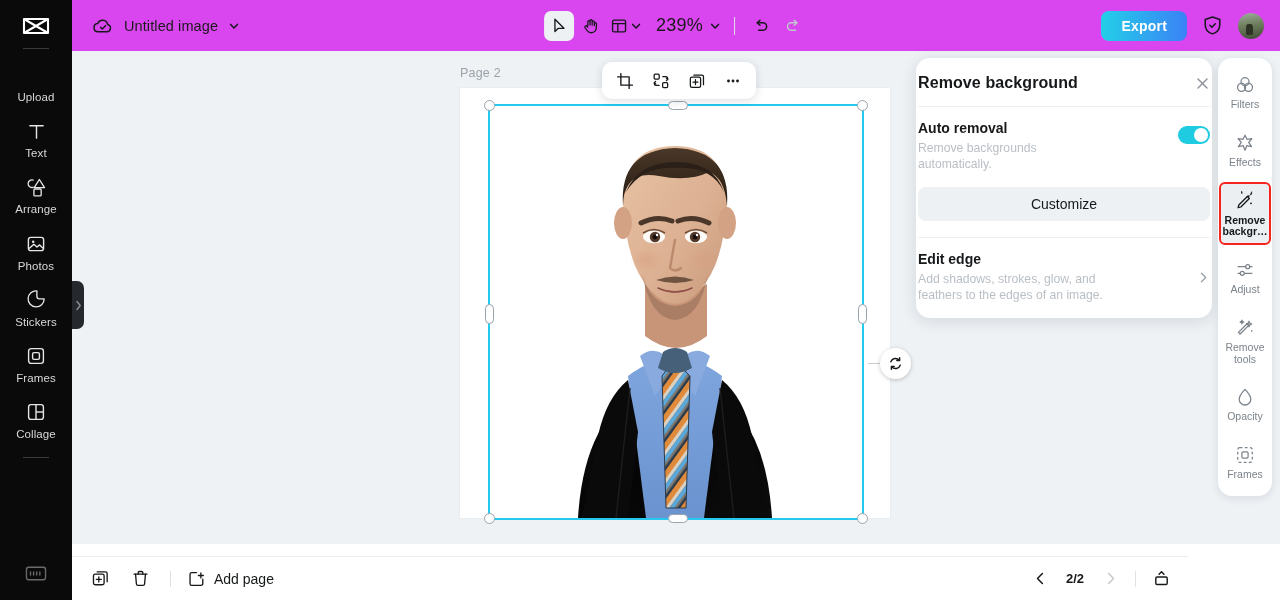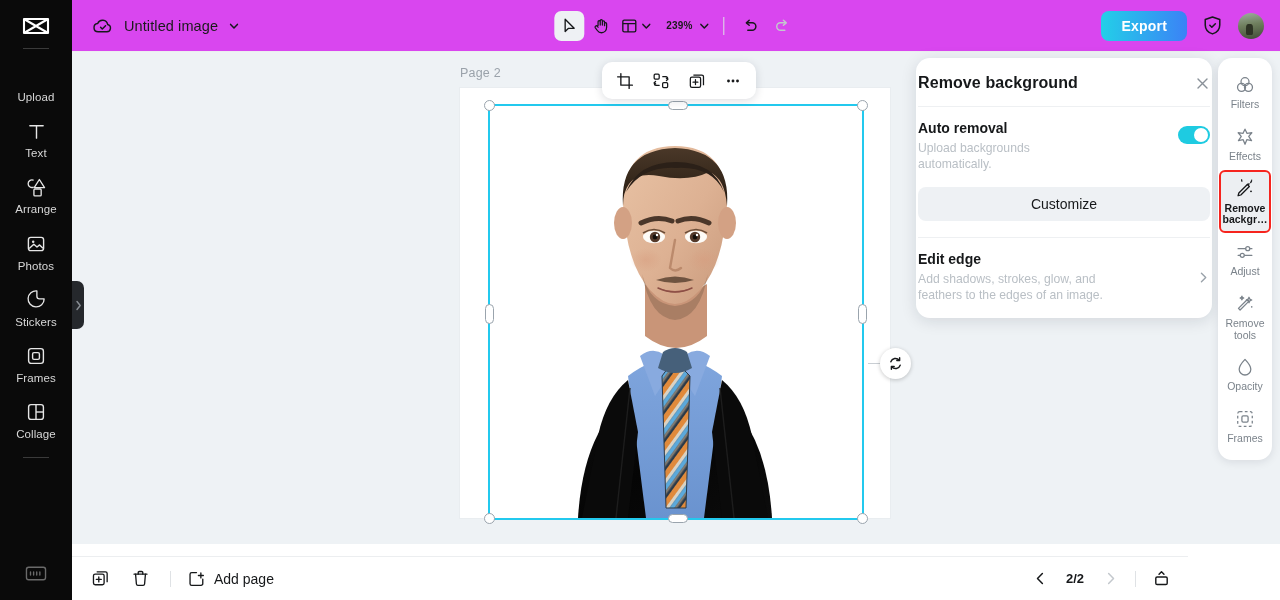--- a/index.html
+++ b/index.html
@@ -56,21 +56,21 @@
     position: absolute; left: 50%; transform: translateX(-50%);
     display: flex; align-items: center; gap: 2px;
   }
   .tool-btn {
     width: 30px; height: 30px; border-radius: 7px;
     display:flex; align-items:center; justify-content:center; cursor:pointer;
     background: transparent; border: none;
   }
   .tool-btn.active { background: #eef1f4; }
   .tool-combo { display:flex; align-items:center; gap:2px; padding: 0 2px; cursor:pointer; }
-  .zoom-val { font-size: 10px; color: #1a1a1a; font-weight: 700; letter-spacing:.2px; }
+  .zoom-val { font-size: 18px; color: #1a1a1a; font-weight: 400; letter-spacing:.2px; }
   .tb-sep { width:1px; height:18px; background:#dfe2e5; margin: 0 9px; }
   .tb-right {
     position: absolute; right: 16px; display:flex; align-items:center; gap: 15px;
   }
   .export-btn {
     height: 30px; padding: 0 20px; border-radius: 8px; border: none;
     background: linear-gradient(90deg, #23cfe8 0%, #3b82f6 100%);
     color: #fff; font-size: 14px; font-weight: 700; letter-spacing: .2px;
     cursor: pointer; font-family: "Liberation Sans", sans-serif;
   }
@@ -160,21 +160,21 @@
     background:#eef1f4; color:#16181a; font-size:14px; cursor:pointer;
     font-family:"Liberation Sans", sans-serif;
   }
   .rb-edge { display:flex; align-items:center; justify-content:space-between; gap:8px; }
 
   
   .right-rail {
     position:absolute; right: 8px; top: 58px; width: 54px;
     background:#fff; border-radius: 14px; box-shadow: 0 2px 10px rgba(16,24,40,.10);
     padding: 10px 0 10px; z-index: 26;
-    display:flex; flex-direction:column; align-items:center; gap: 4px;
+    display:flex; flex-direction:column; align-items:center; gap: 10px;
   }
   .rr-item {
     width:48px; padding:7px 0 5px; border-radius:8px; cursor:pointer;
     display:flex; flex-direction:column; align-items:center; gap:4px;
   }
   .rr-item .rr-l { font-size:10.5px; color:#7b838b; line-height:1.12; text-align:center; }
   .rr-item.sel {
     background:#eceff2; outline: 2px solid #f6241e; outline-offset: 0px; border-radius: 4px;
   }
   .rr-item.sel .rr-l { color:#16181a; font-weight:600; }
@@ -535,21 +535,21 @@
         <svg width="15" height="15" viewBox="0 0 16 16" fill="none" stroke="#8a9199" stroke-width="1.5" stroke-linecap="round">
           <path d="M3.2 3.2 L12.8 12.8 M12.8 3.2 L3.2 12.8"></path>
         </svg>
       </span>
     </div>
     <div class="rb-hr"></div>
 
     <div class="rb-row">
       <div>
         <div class="rb-h2">Auto removal</div>
-        <div class="rb-sub">Upload backgrounds automatically.</div>
+        <div class="rb-sub">Remove backgrounds automatically.</div>
       </div>
       <div class="toggle"></div>
     </div>
 
     <button class="customize-btn">Customize</button>
 
     <div class="rb-hr" style="margin:16px 0 13px;"></div>
 
     <div class="rb-edge">
       <div>

